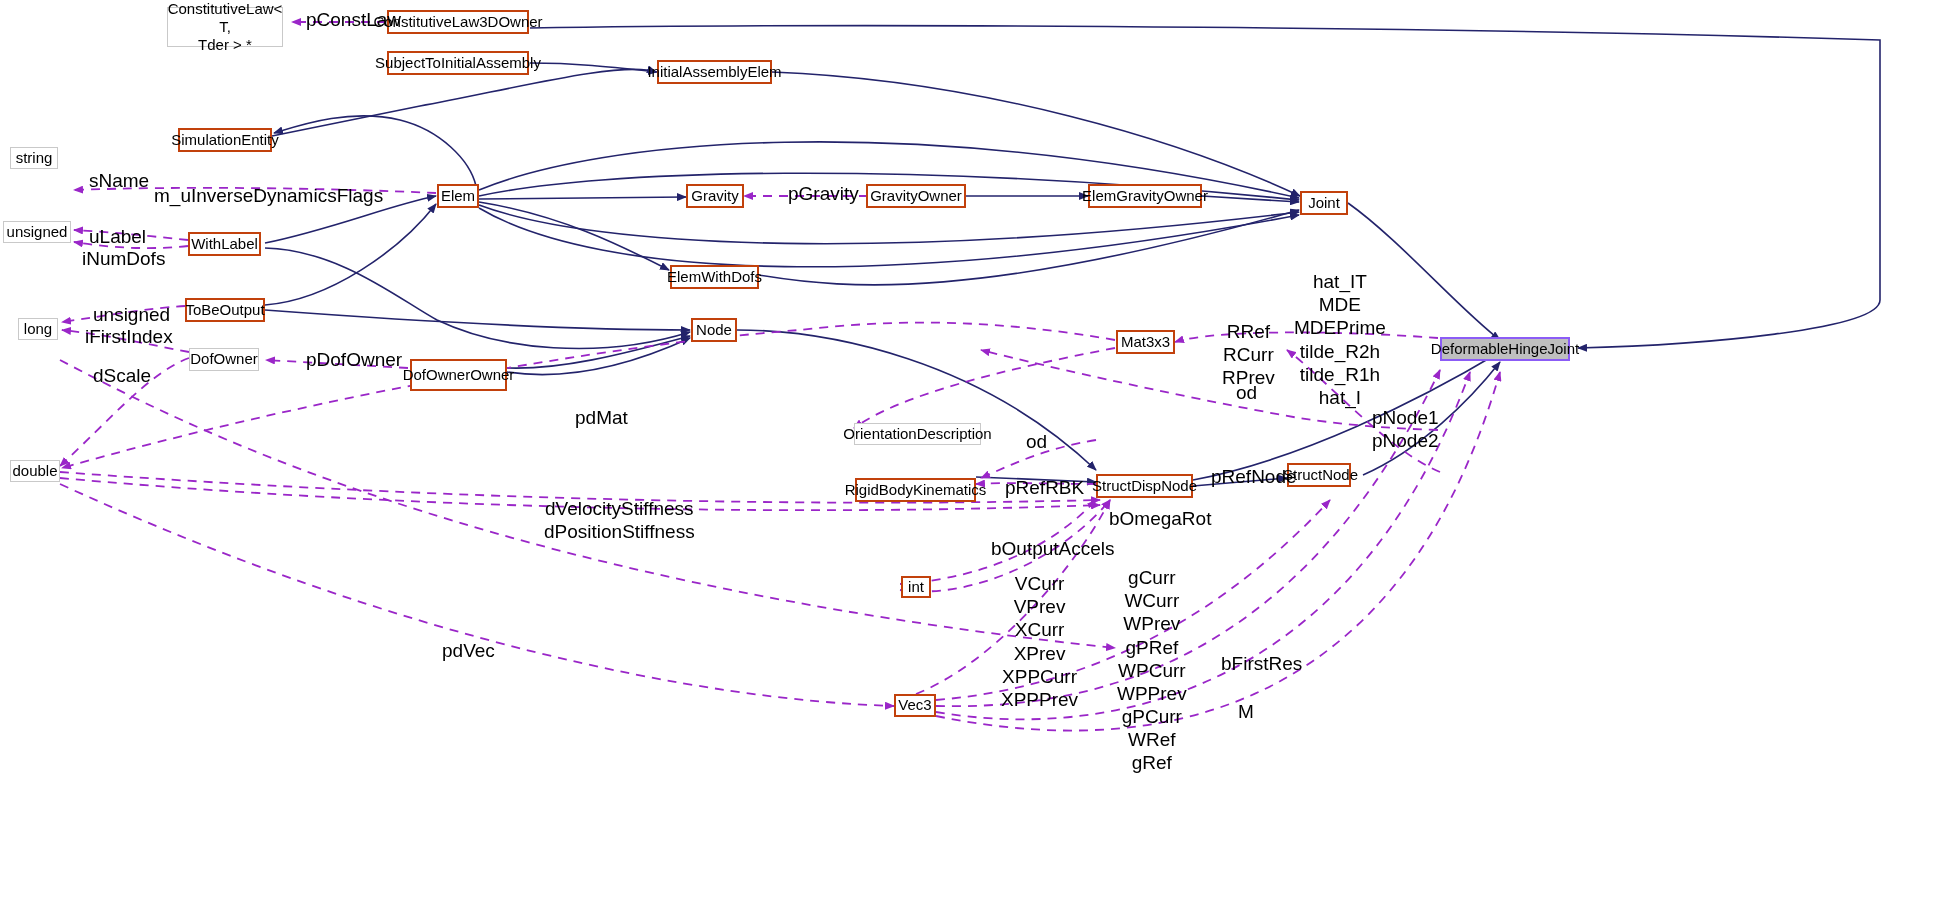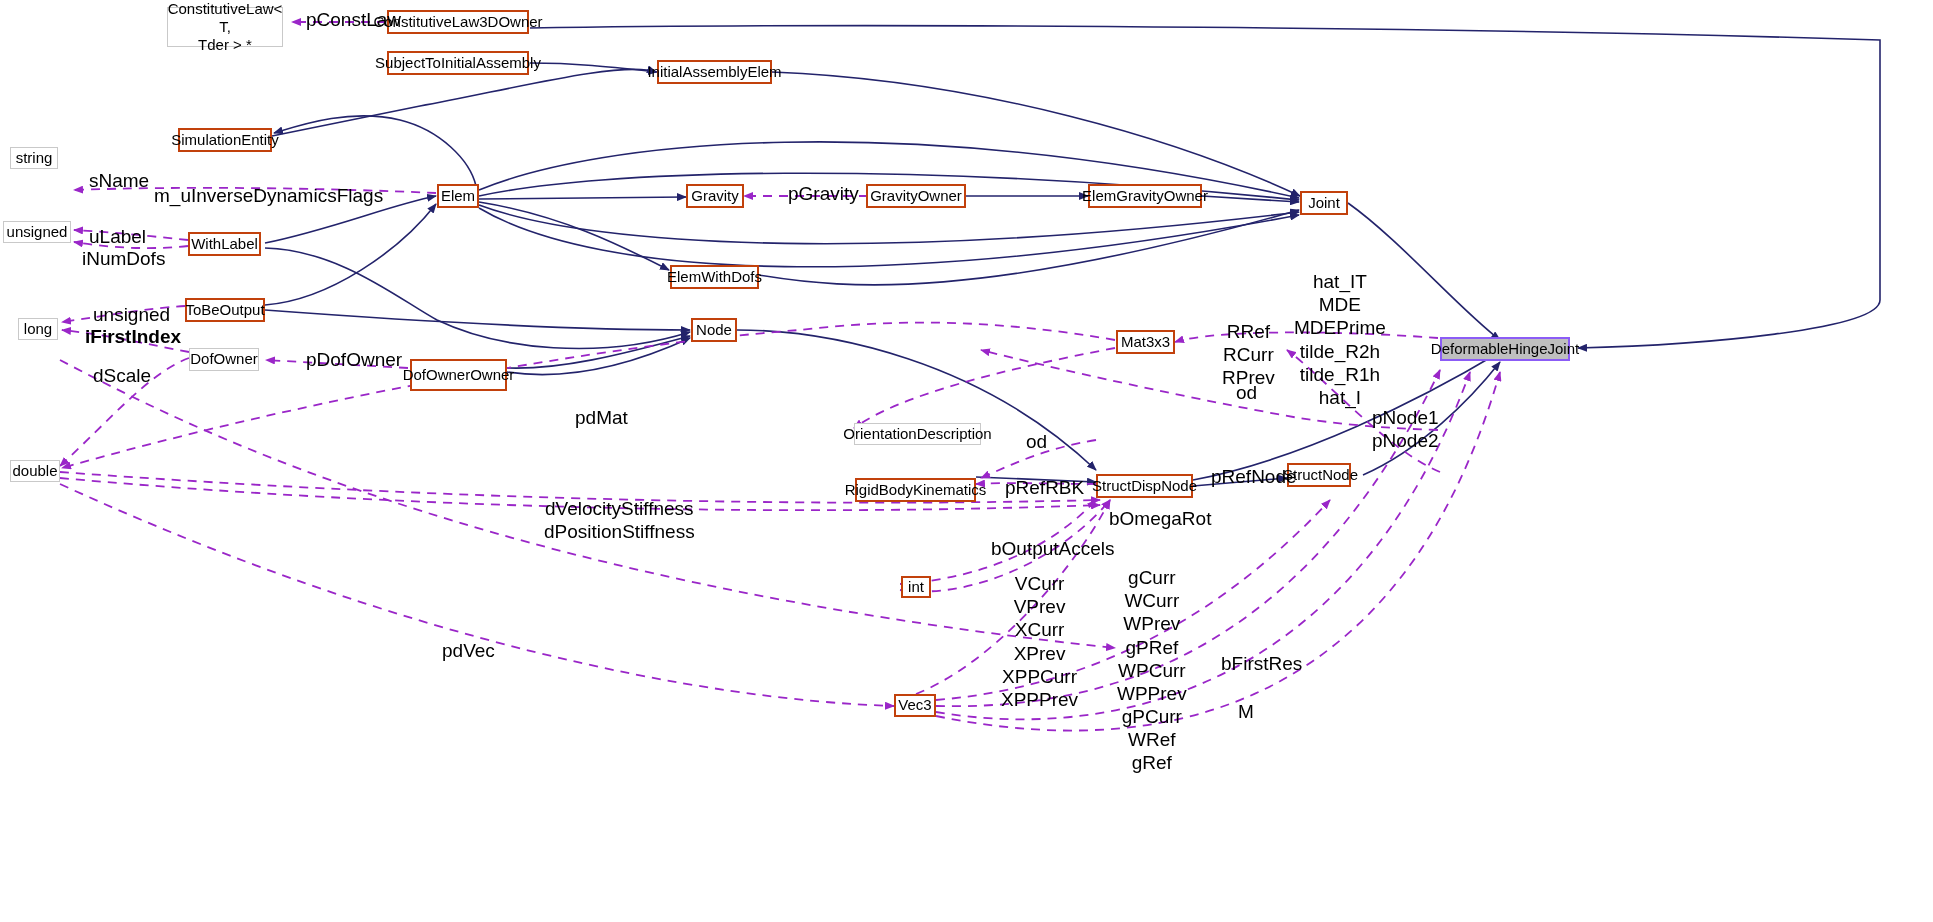--- a/index.html
+++ b/index.html
@@ -138,21 +138,21 @@
       <div class="node solid" style="left: 894px; top: 694px; width: 42px; height: 23px;">Vec3</div>
     </div>
   <div>
       <div class="edgelabel" style="left: 306px; top: 8px;">pConstLaw</div>
       <div class="edgelabel" style="left: 89px; top: 169px;">sName</div>
       <div class="edgelabel" style="left: 154px; top: 184px;">m_uInverseDynamicsFlags</div>
       <div class="edgelabel" style="left: 89px; top: 225px;">uLabel</div>
       <div class="edgelabel" style="left: 82px; top: 247px;">iNumDofs</div>
       <div class="edgelabel" style="left: 788px; top: 182px;">pGravity</div>
       <div class="edgelabel" style="left: 93px; top: 303px;">unsigned</div>
-      <div class="edgelabel" style="left: 85px; top: 325px; font-weight: bold;">iFirstIndex</div>
+      <div class="edgelabel" style="left: 85px; top: 325px;">iFirstIndex</div>
       <div class="edgelabel" style="left: 93px; top: 364px;">dScale</div>
       <div class="edgelabel" style="left: 306px; top: 348px;">pDofOwner</div>
       <div class="edgelabel" style="left: 1294px; top: 270px;">hat_IT
 MDE
 MDEPrime
 tilde_R2h
 tilde_R1h
 hat_I</div>
       <div class="edgelabel" style="left: 1222px; top: 320px;">RRef
 RCurr

